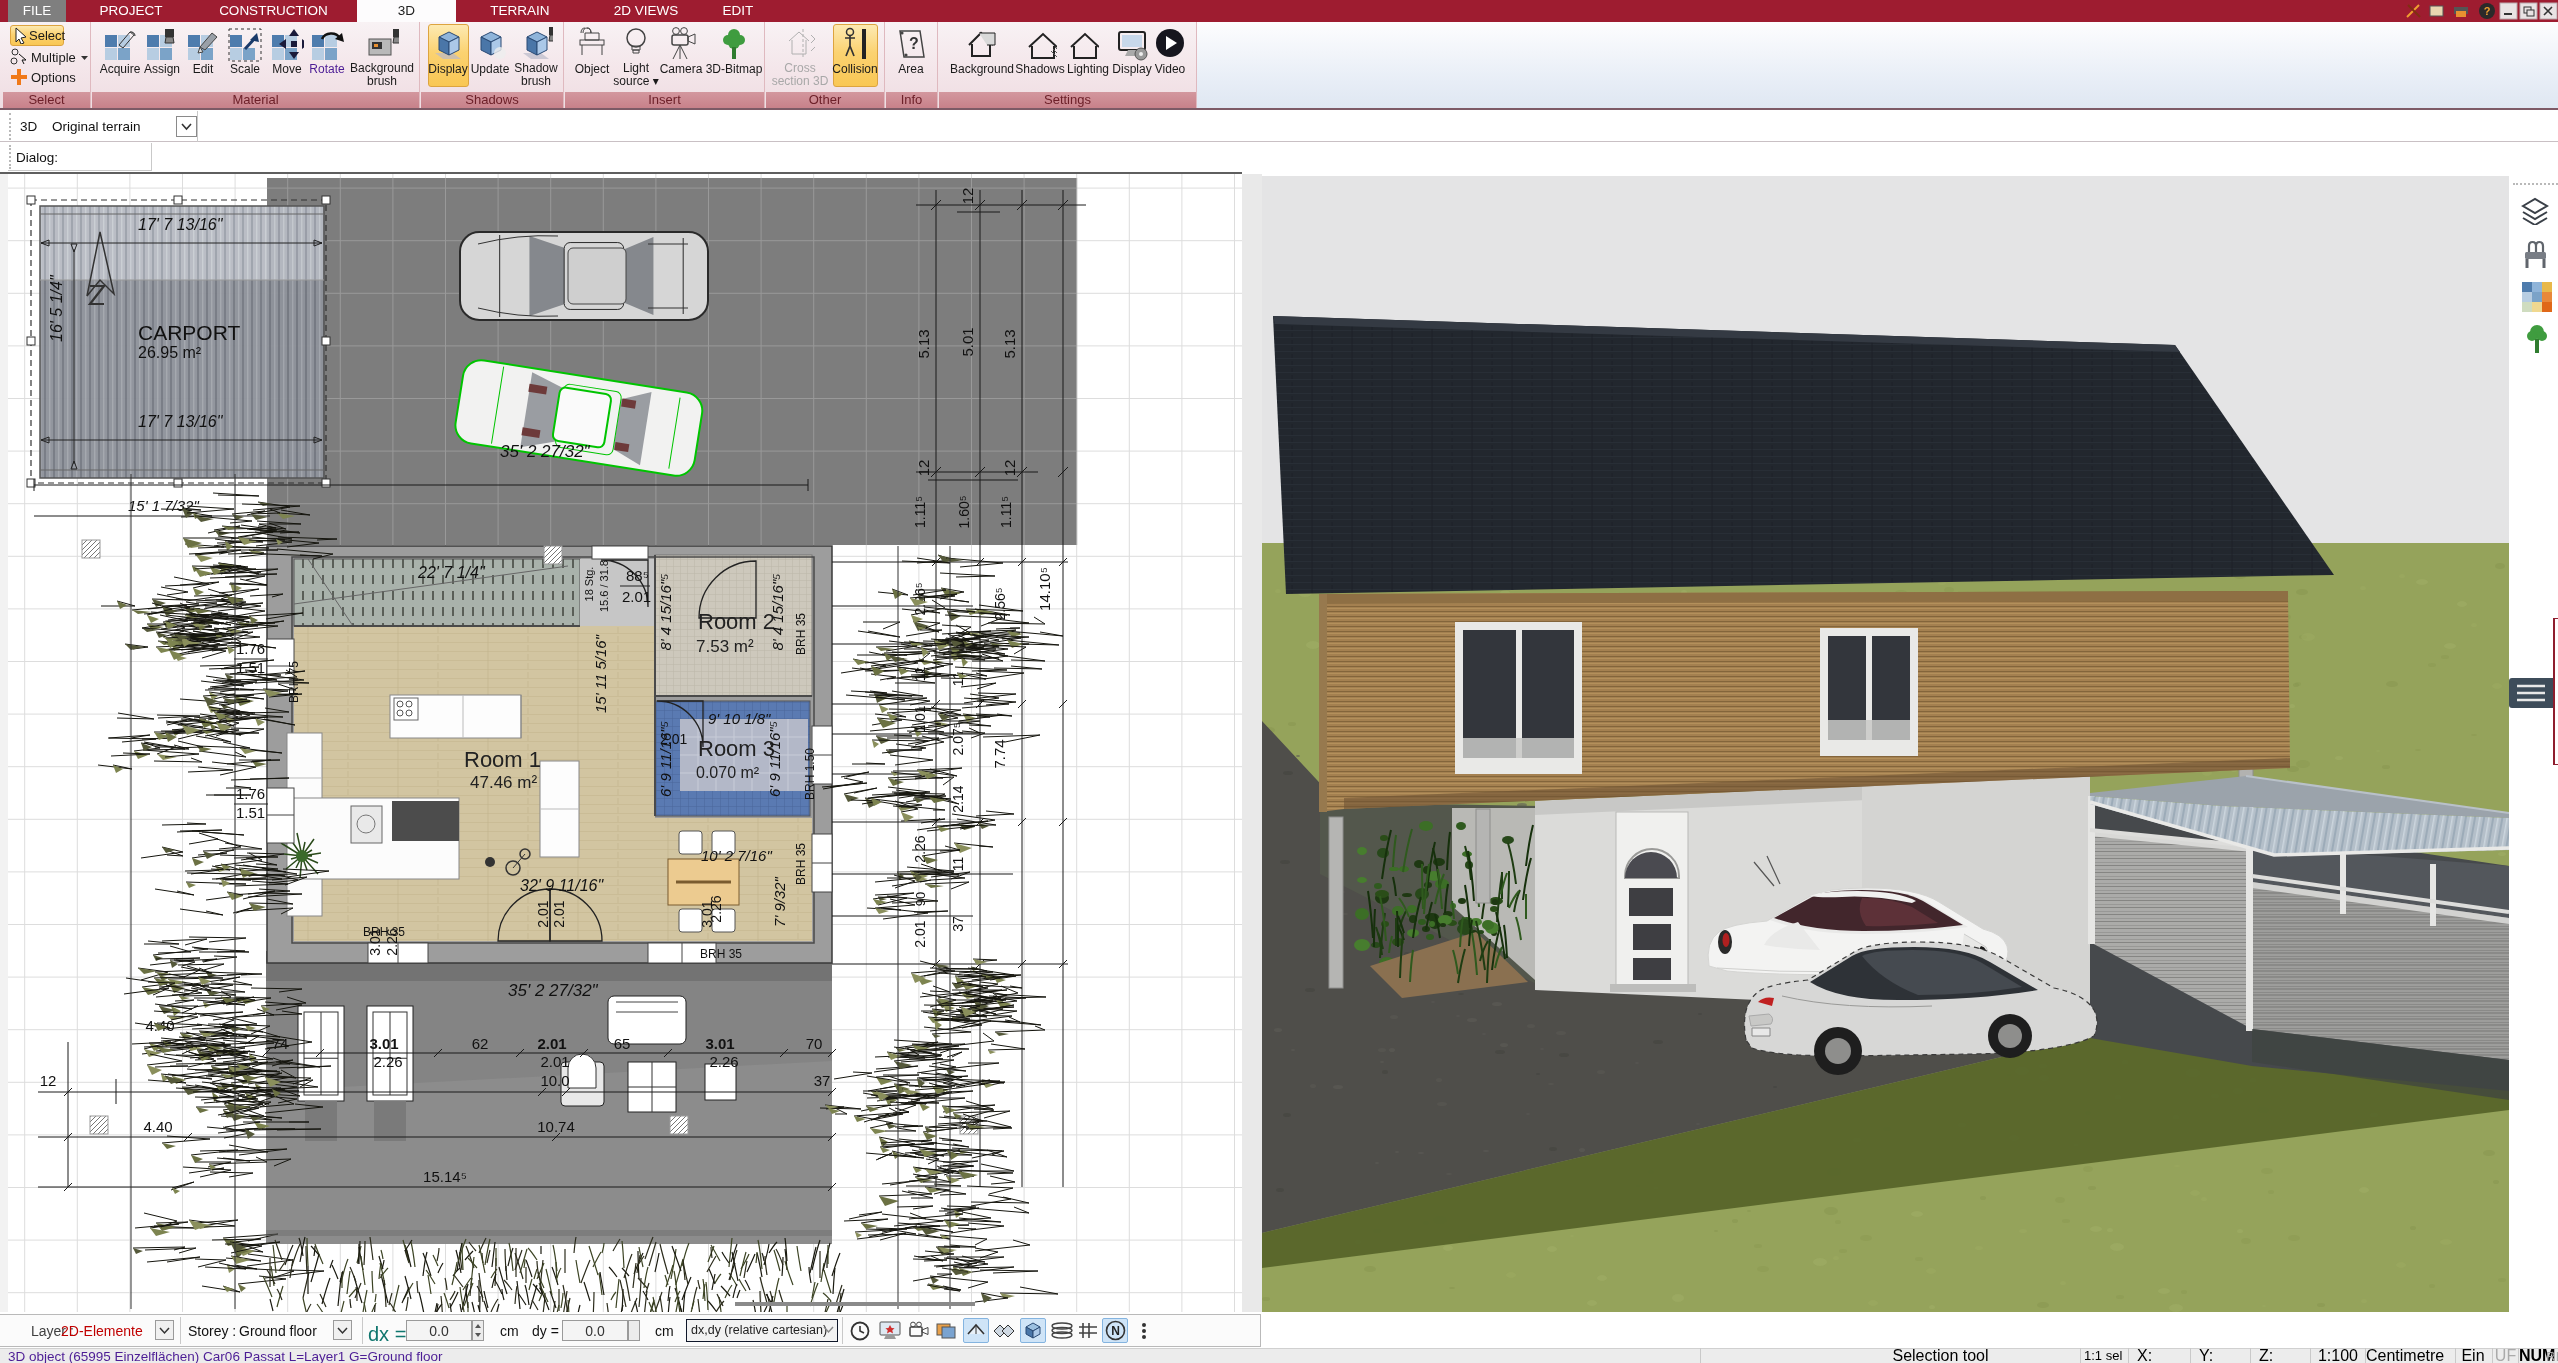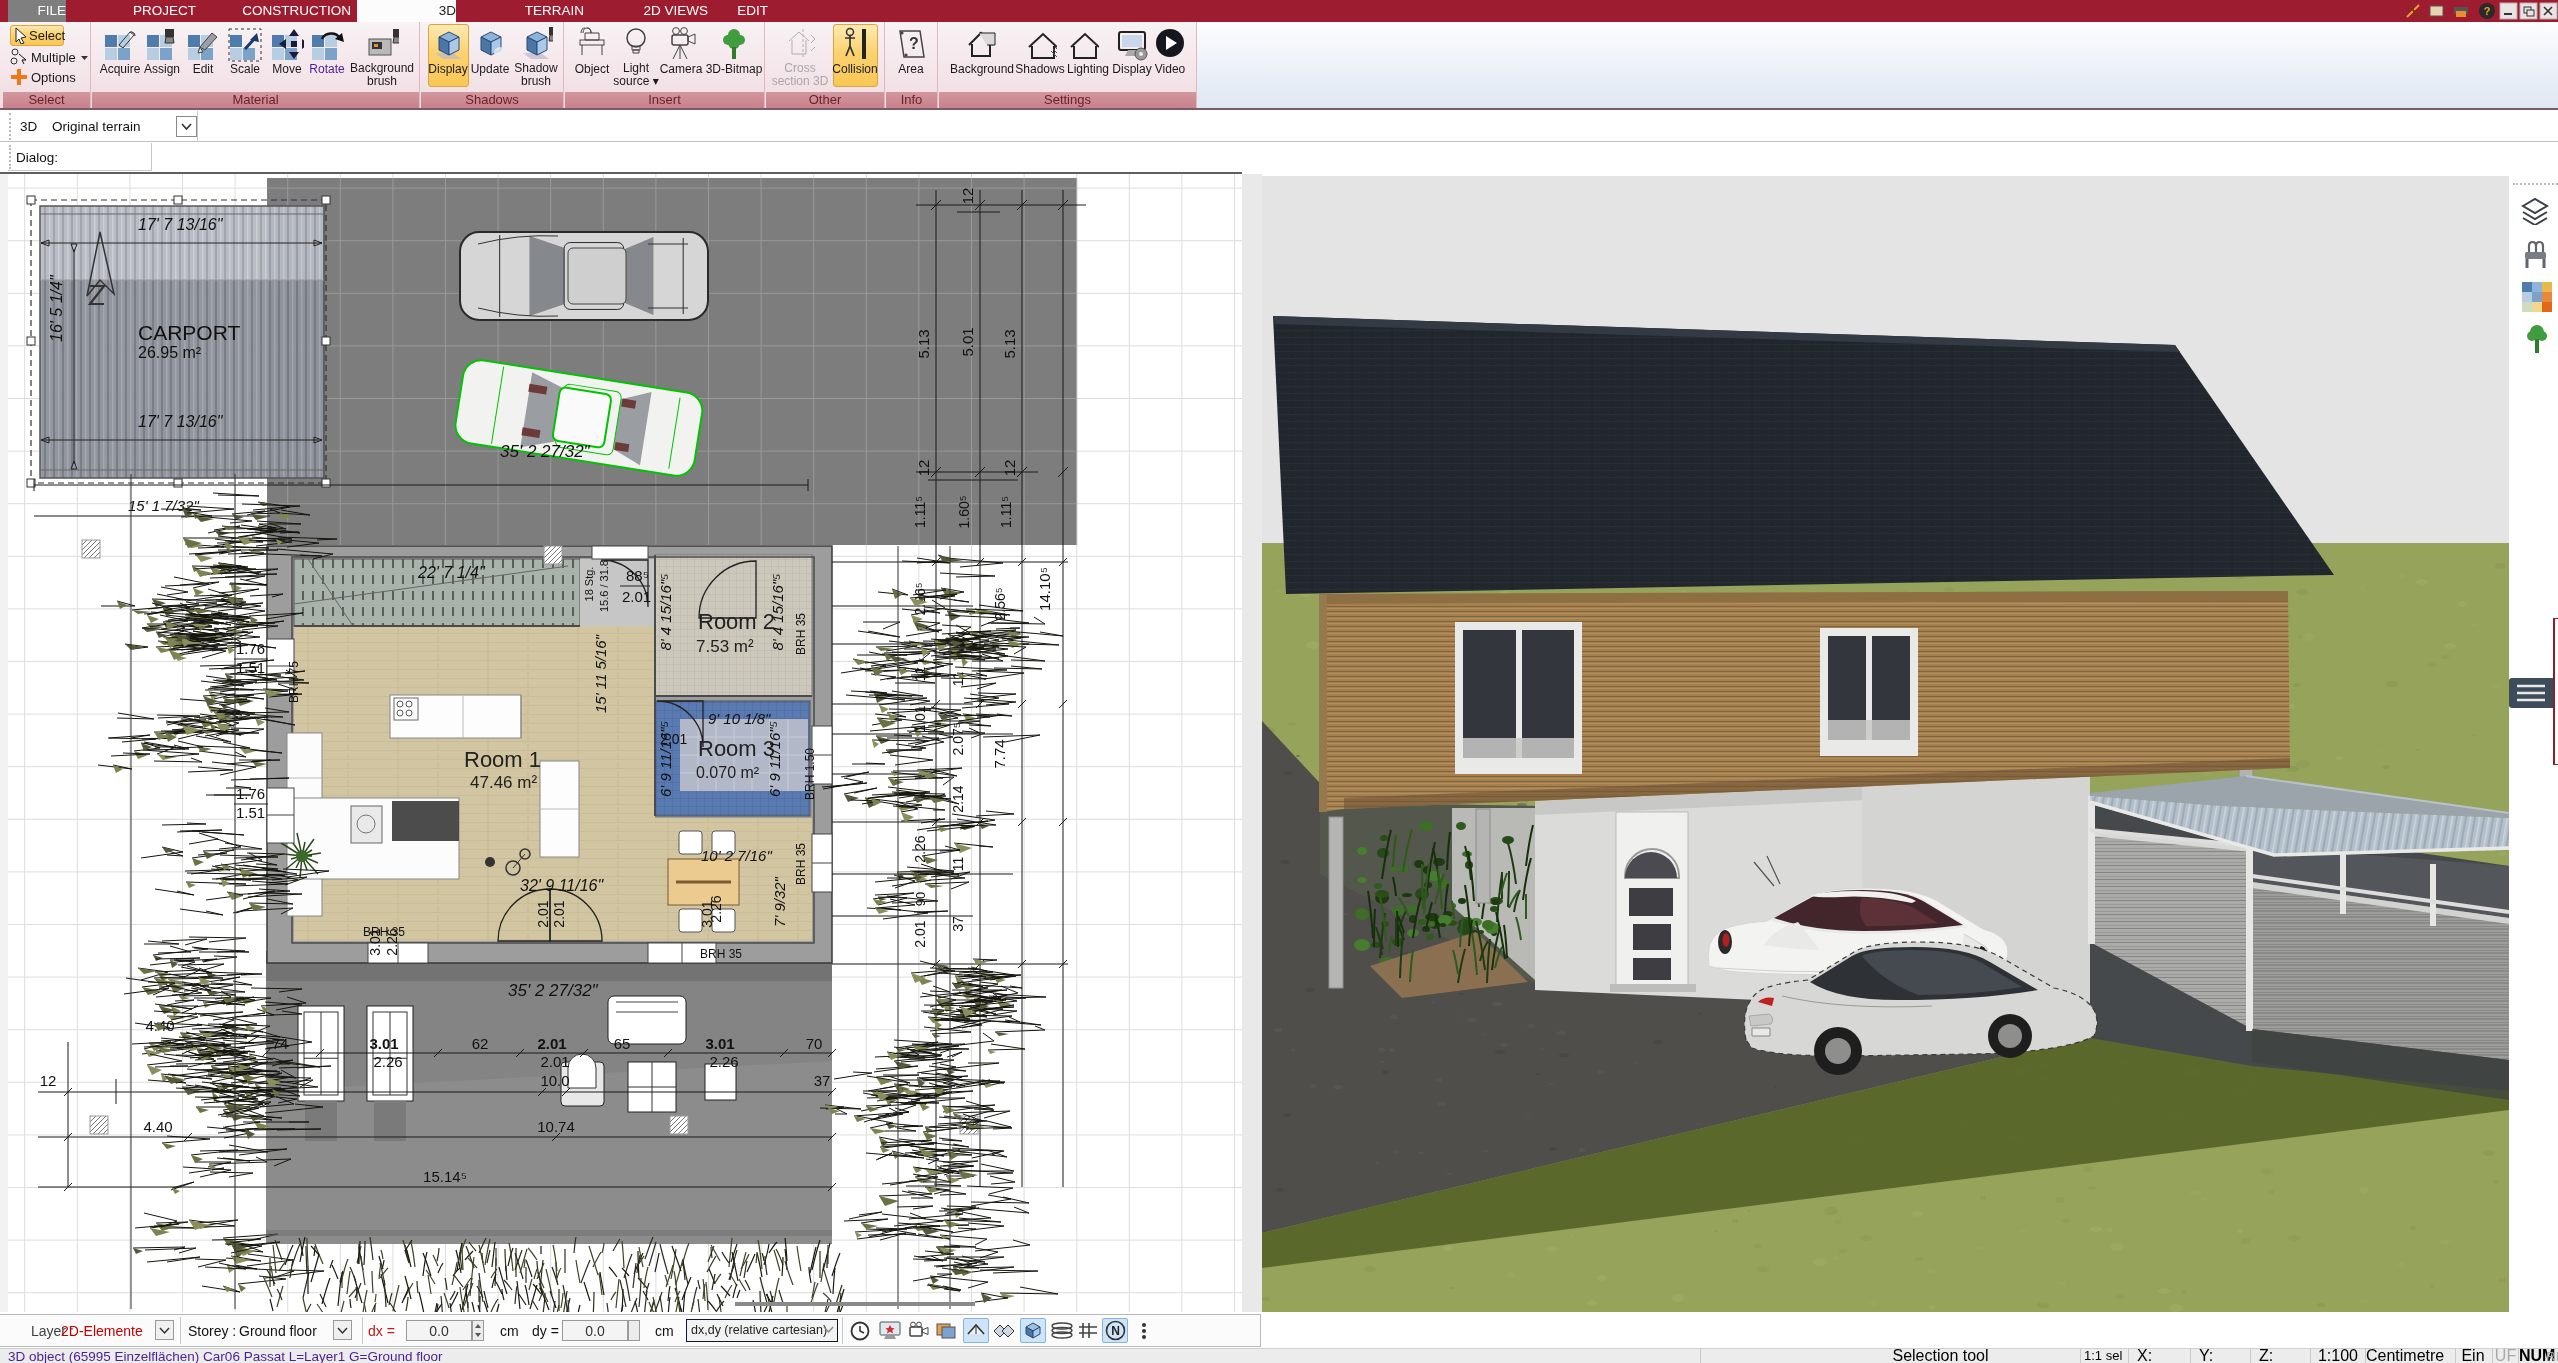--- a/index.html
+++ b/index.html
@@ -1,19 +1,19 @@
 <!DOCTYPE html>
 <html><head><meta charset="utf-8">
 <style>
 *{margin:0;padding:0;box-sizing:border-box}
 html,body{width:2558px;height:1363px;overflow:hidden;background:#fff;
  font-family:"Liberation Sans",sans-serif;}
 .abs{position:absolute}
 #titlebar{left:0;top:0;width:2558px;height:22px;background:#9e1c30}
-.tab{position:absolute;top:0;height:22px;color:#fff;font-size:13.5px;line-height:22px;text-align:right}
+.tab{position:absolute;top:0;height:22px;color:#fff;font-size:13.5px;line-height:22px;text-align:center}
 .ribbon{left:0;top:22px;width:2558px;height:86px;background:linear-gradient(#f8f2f4,#f4e6ea 55%,#efdde2)}
 .ribbonR{left:1197px;top:22px;width:1361px;height:86px;background:linear-gradient(#fdfdfe,#e7edf6 70%,#dfe7f2)}
 .grp{position:absolute;top:22px;height:86px;border-right:1px solid #dfb9bf}
 .grplab{position:absolute;top:92px;height:16px;background:linear-gradient(#d3979e,#c8818a);color:#6d2029;font-size:13px;text-align:center;line-height:15px}
 .btnlab{position:absolute;font-size:12px;color:#1a1a1a;text-align:center;line-height:13px;white-space:nowrap}
 .hib{position:absolute;background:linear-gradient(#fdeab2,#fbd271 45%,#f9c754);border:1px solid #dda43f;border-radius:3px}
 .toprow{left:0;top:108px;width:2558px;height:34px;background:#fff;border-top:2px solid #7d5a66;border-bottom:1px solid #c9c0c4}
 .diarow{left:0;top:143px;width:2558px;height:29px;background:#fff}
 .statusbar{left:0;top:1348px;width:2558px;height:15px;background:#ececec;border-top:1px solid #d0d0d0;font-size:13.5px;color:#1a1a1a}
 .ss{position:absolute;top:1348px;height:15px;border-left:1px solid #c9c9c9;line-height:15px}
@@ -317,21 +317,21 @@
     <path d="M2 2 l4.5 5 4.5-5" fill="none" stroke="#333" stroke-width="1.5"></path>
   </svg>
 <div class="abs" style="left:180px;top:1317px;width:1px;height:27px;background:#c9c9c9"></div>
 <div class="abs" style="left:188px;top:1323px;font-size:14px;color:#111;white-space:nowrap">Storey :</div>
 <div class="abs" style="left:239px;top:1323px;font-size:14px;color:#111;white-space:nowrap">Ground floor</div>
 <div class="abs" style="left:333px;top:1320px;width:19px;height:20px;background:#f0f0f0;border:1px solid #9a9a9a"></div>
 <svg class="abs" style="left:336px;top:1326px;width:13px;height:9px" viewBox="0 0 13 9">
     <path d="M2 2 l4.5 5 4.5-5" fill="none" stroke="#333" stroke-width="1.5"></path>
   </svg>
 <div class="abs" style="left:362px;top:1317px;width:1px;height:27px;background:#c9c9c9"></div>
-<div class="abs" style="left:368px;top:1323px;font-size:14px;color:#b91c1c;white-space:nowrap">dx =</div>
+<div class="abs" style="left:368px;top:1323px;font-size:20px;color:#0f766e;white-space:nowrap">dx =</div>
 <div class="abs" style="left:406px;top:1320px;width:66px;height:21px;background:#f4f4f4;border:1px solid #9a9a9a;font-size:14px;text-align:center;line-height:20px;color:#333">0.0</div>
 <div class="abs" style="left:472px;top:1320px;width:12px;height:21px;background:#ececec;border:1px solid #9a9a9a"></div>
 <svg class="abs" style="left:473px;top:1323px;width:10px;height:15px" viewBox="0 0 10 15">
     <path d="M2 5 l3-4 3 4z M2 10 l3 4 3-4z" fill="#555"></path>
   </svg>
 <div class="abs" style="left:500px;top:1323px;font-size:14px;color:#111;white-space:nowrap">cm</div>
 <div class="abs" style="left:532px;top:1323px;font-size:14px;color:#111;white-space:nowrap">dy =</div>
 <div class="abs" style="left:562px;top:1320px;width:66px;height:21px;background:#f4f4f4;border:1px solid #9a9a9a;font-size:14px;text-align:center;line-height:20px;color:#333">0.0</div>
 <div class="abs" style="left:628px;top:1320px;width:12px;height:21px;background:#ececec;border:1px solid #9a9a9a"></div>
 <div class="abs" style="left:655px;top:1323px;font-size:14px;color:#111;white-space:nowrap">cm</div>

